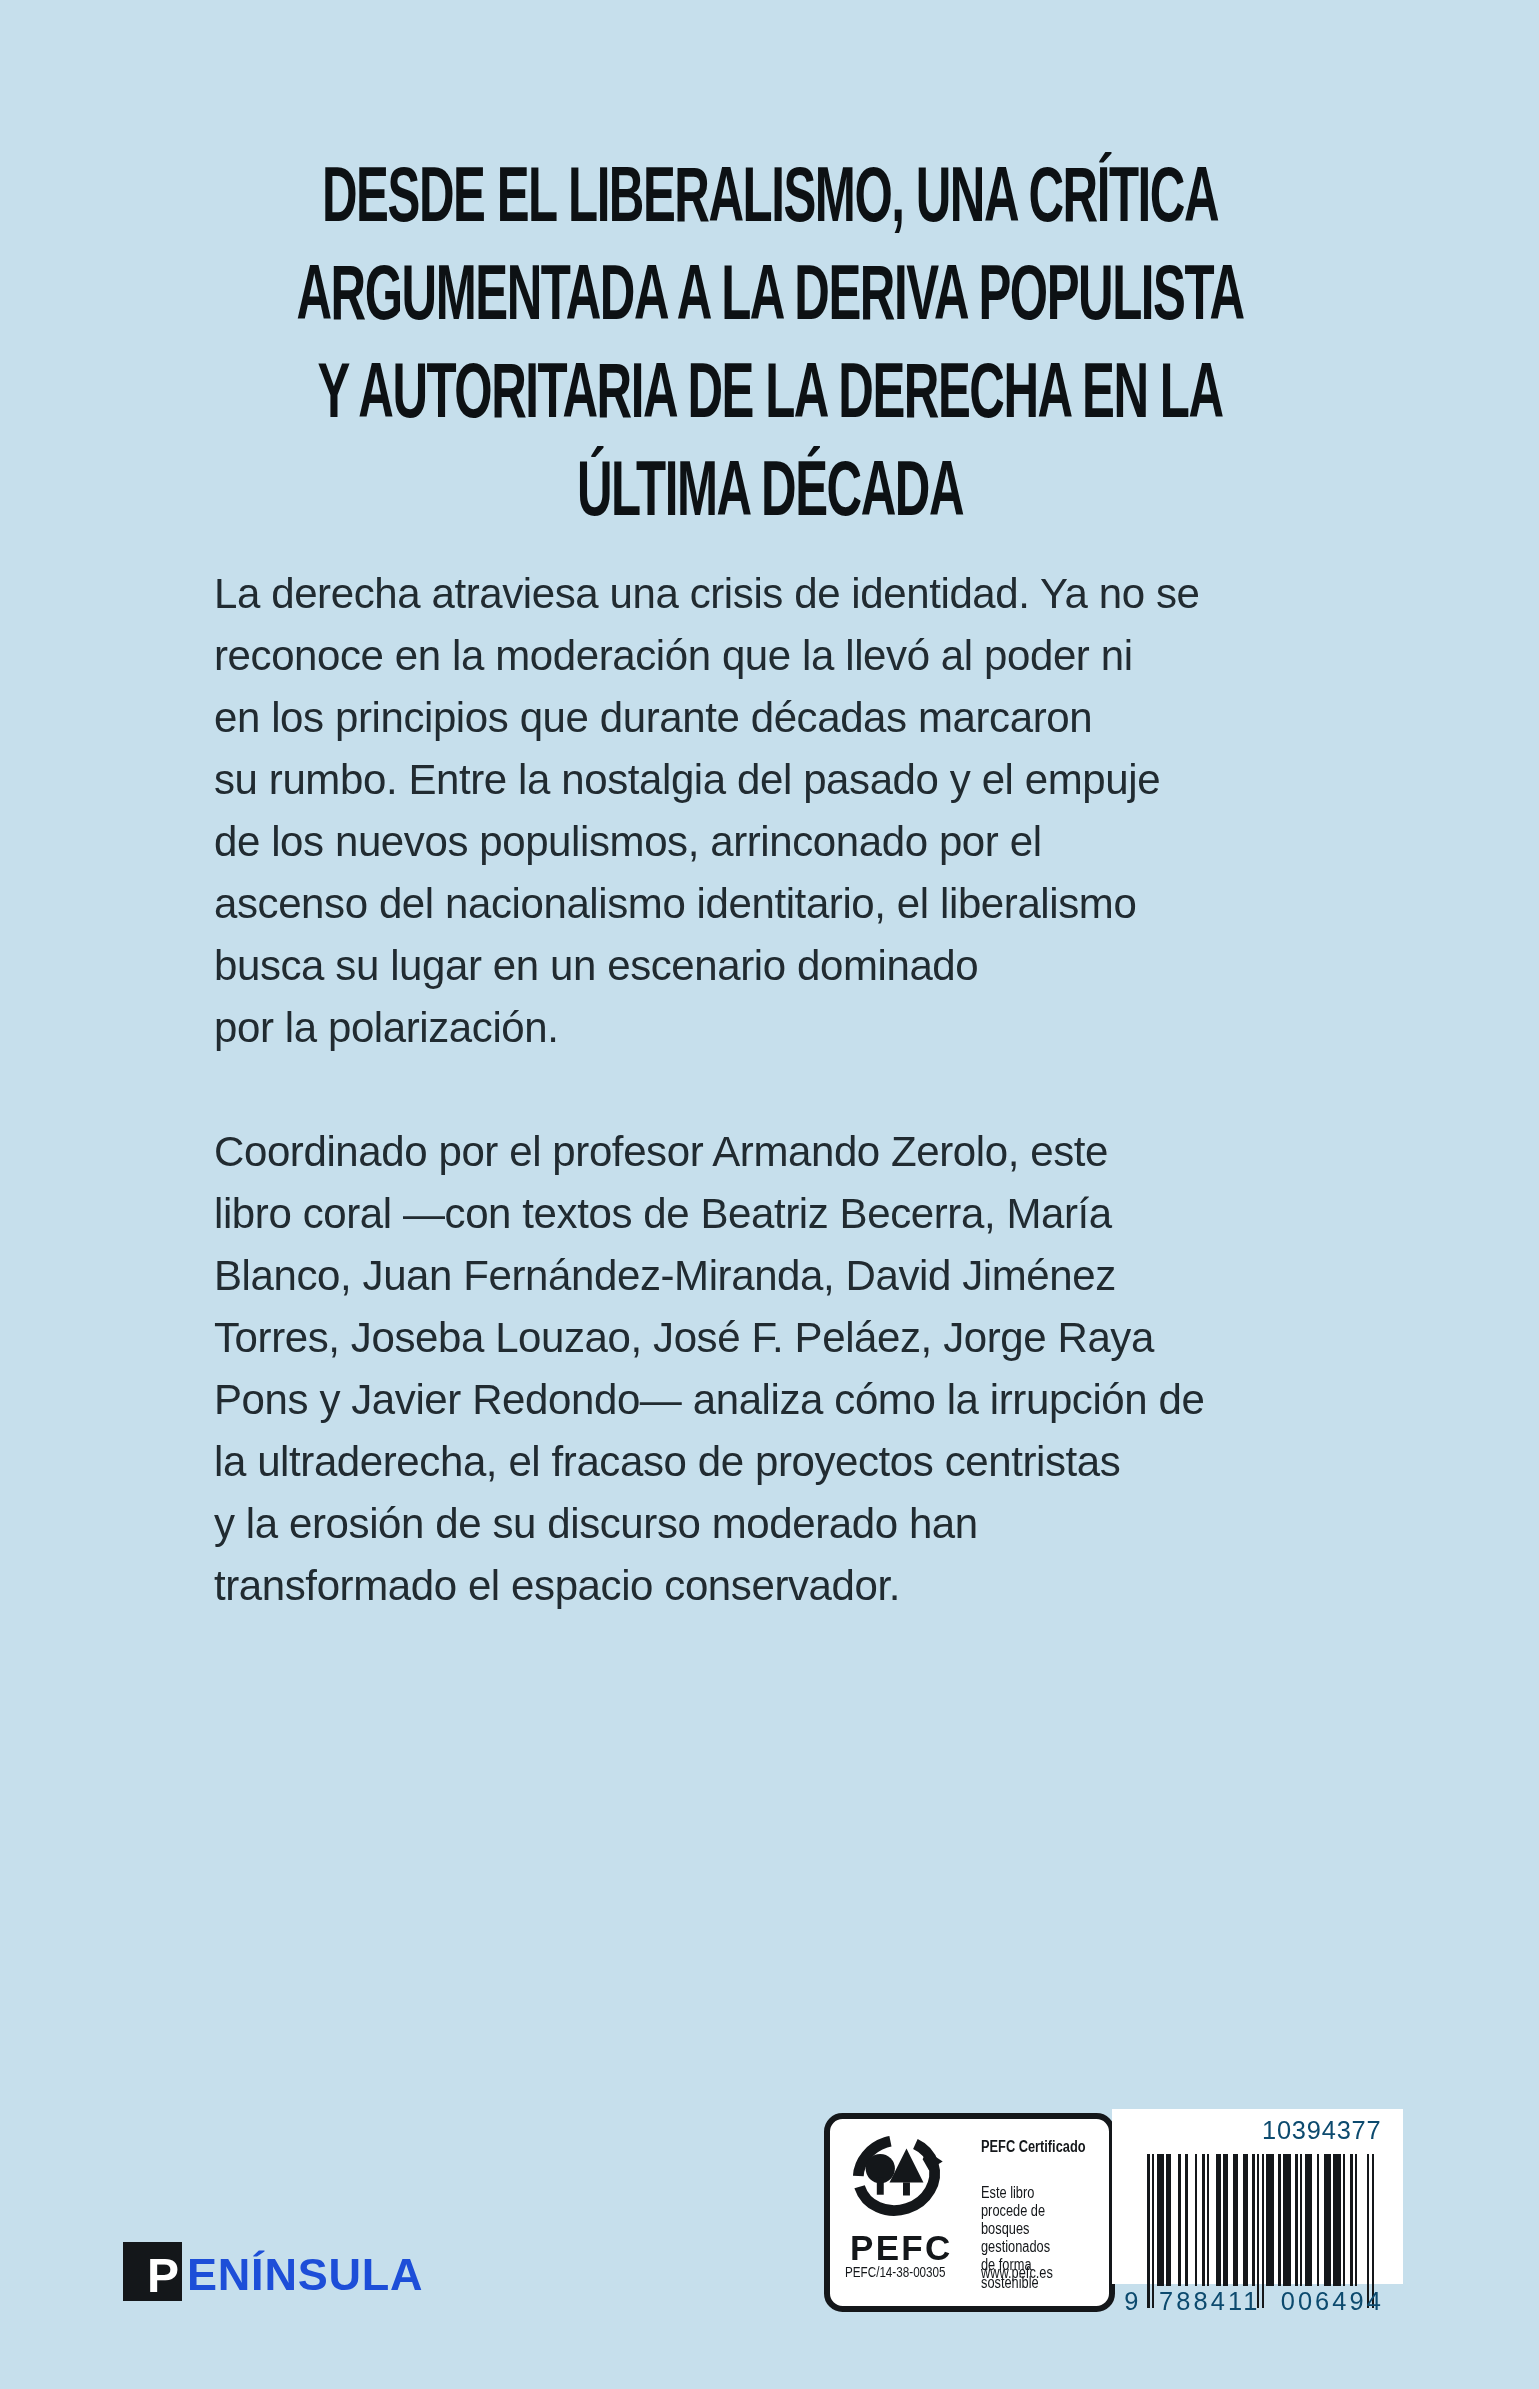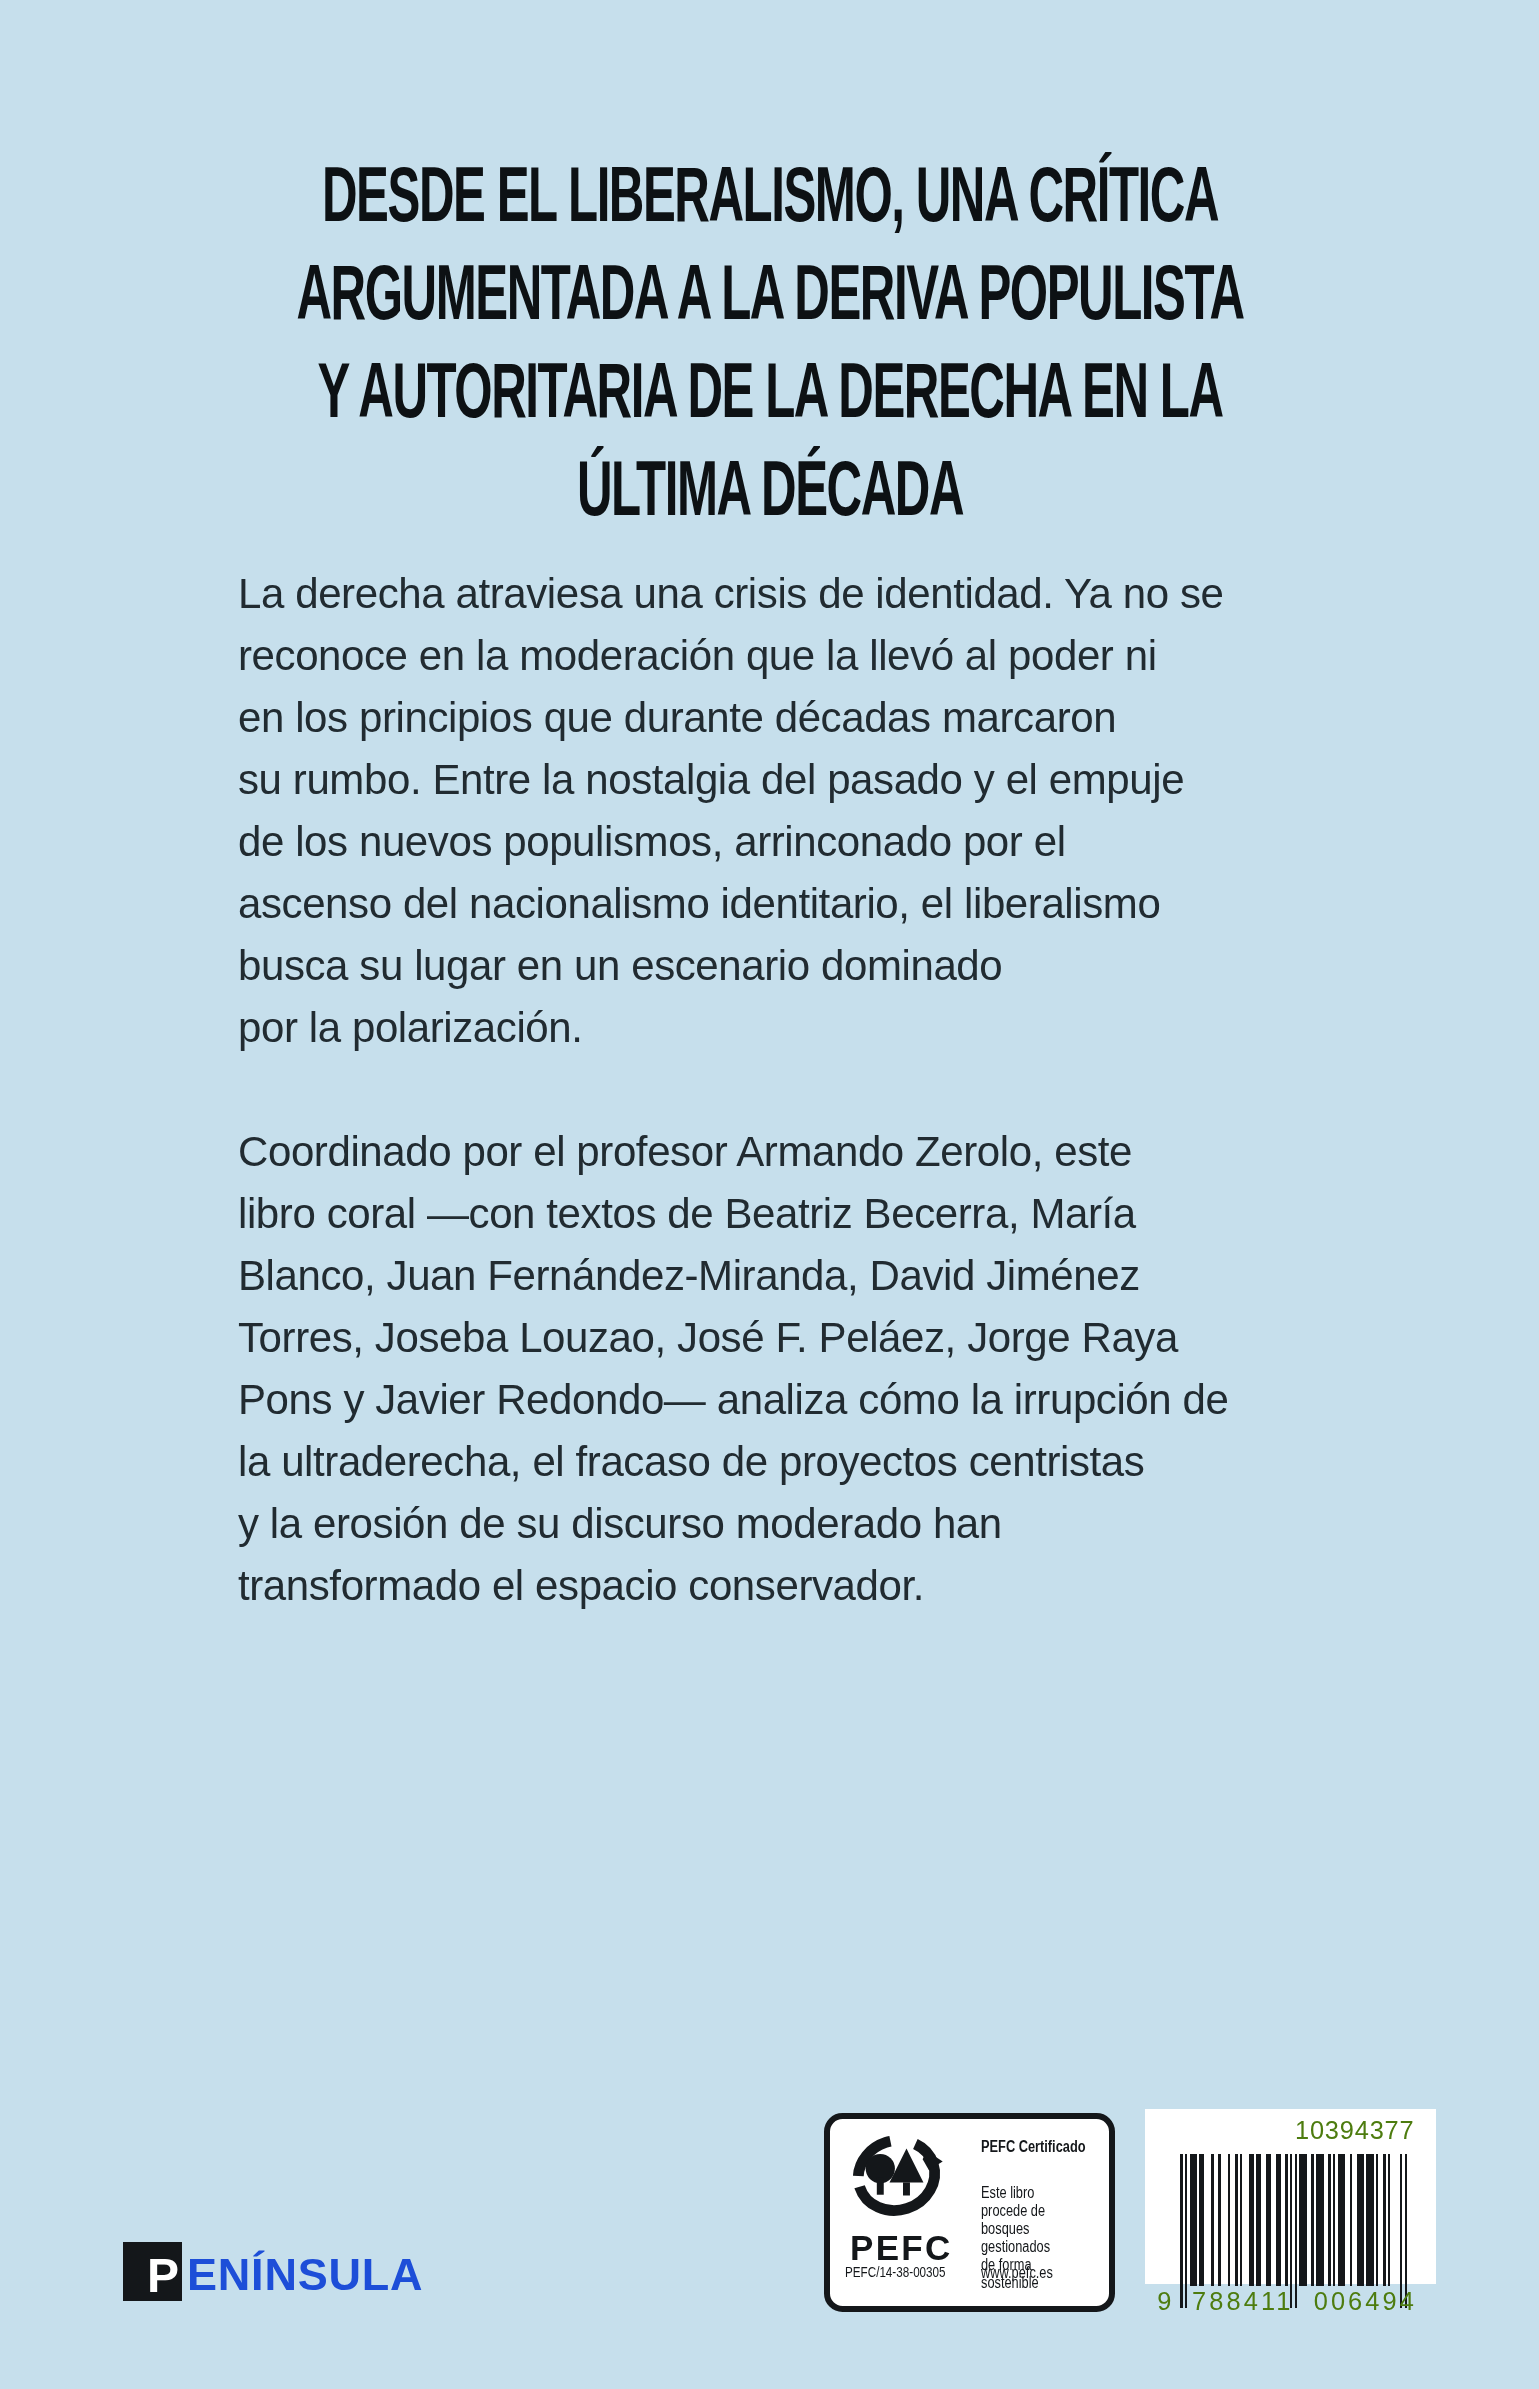--- a/index.html
+++ b/index.html
@@ -16,21 +16,21 @@
     text-align:center;
     font-size:77px;line-height:98px;font-weight:700;letter-spacing:-2.3px;
     color:#0d1114;
     white-space:pre-line;
     transform:scaleX(0.64);
     transform-origin:50% 0;
   }
 
   
   .synopsis{
-    position:absolute;left:238px;top:563px;
+    position:absolute;left:214px;top:563px;
     font-size:42px;line-height:62px;letter-spacing:-0.4px;
     color:#212b31;
   }
   .synopsis p{margin:0 0 62px 0;white-space:pre}
 
   
   .publisher{position:absolute;left:123px;top:2242px;width:539px;height:59px}
   .pub-square{position:absolute;left:0;top:0;width:59px;height:59px;background:#14171a}
   .pub-p{position:absolute;right:3.1px;bottom:1.5px;color:#ffffff;font-weight:700;font-size:48px;line-height:1}
   .pub-rest{position:absolute;left:64px;bottom:3.8px;color:#1d4ed8;font-weight:700;font-size:45px;line-height:1;letter-spacing:0.8px}
@@ -43,22 +43,22 @@
   }
   .pefc-logo{position:absolute;left:17px;top:10.8px}
   .pefc-brand{position:absolute;left:20px;top:111px;font-size:35px;font-weight:700;letter-spacing:2.3px;line-height:1}
   .pefc-license{position:absolute;left:15.4px;top:146px;font-size:14.6px;line-height:1;transform:scaleX(0.8);transform-origin:0 0}
   .pefc-title{position:absolute;left:151px;top:20px;font-size:16px;font-weight:700;line-height:1;white-space:nowrap;transform:scaleX(0.8);transform-origin:0 0}
   .pefc-desc{position:absolute;left:151px;top:65px;font-size:16px;line-height:18px;white-space:pre-line;transform:scaleX(0.8);transform-origin:0 0}
   .pefc-url{position:absolute;left:151px;top:146px;font-size:16px;line-height:1;transform:scaleX(0.8);transform-origin:0 0}
 
   
   .barcode-box{
-    position:absolute;left:1145px;top:2109px;width:291px;height:175px;
-    background:#ffffff;color:#4d7c0f;
+    position:absolute;left:1112px;top:2109px;width:291px;height:175px;
+    background:#ffffff;color:#0c4a6e;
   }
   .barcode-number{
     position:absolute;top:9.2px;right:21.6px;
     font-size:25.4px;letter-spacing:0.8px;line-height:1;
   }
   .ean-svg{position:absolute;left:35px;top:45px}
   .ean-digits{
     position:absolute;left:4.6px;top:180px;width:277px;
     display:grid;grid-template-columns:32px 1fr 1fr;
     font-size:25.4px;line-height:1;letter-spacing:3.1px;

